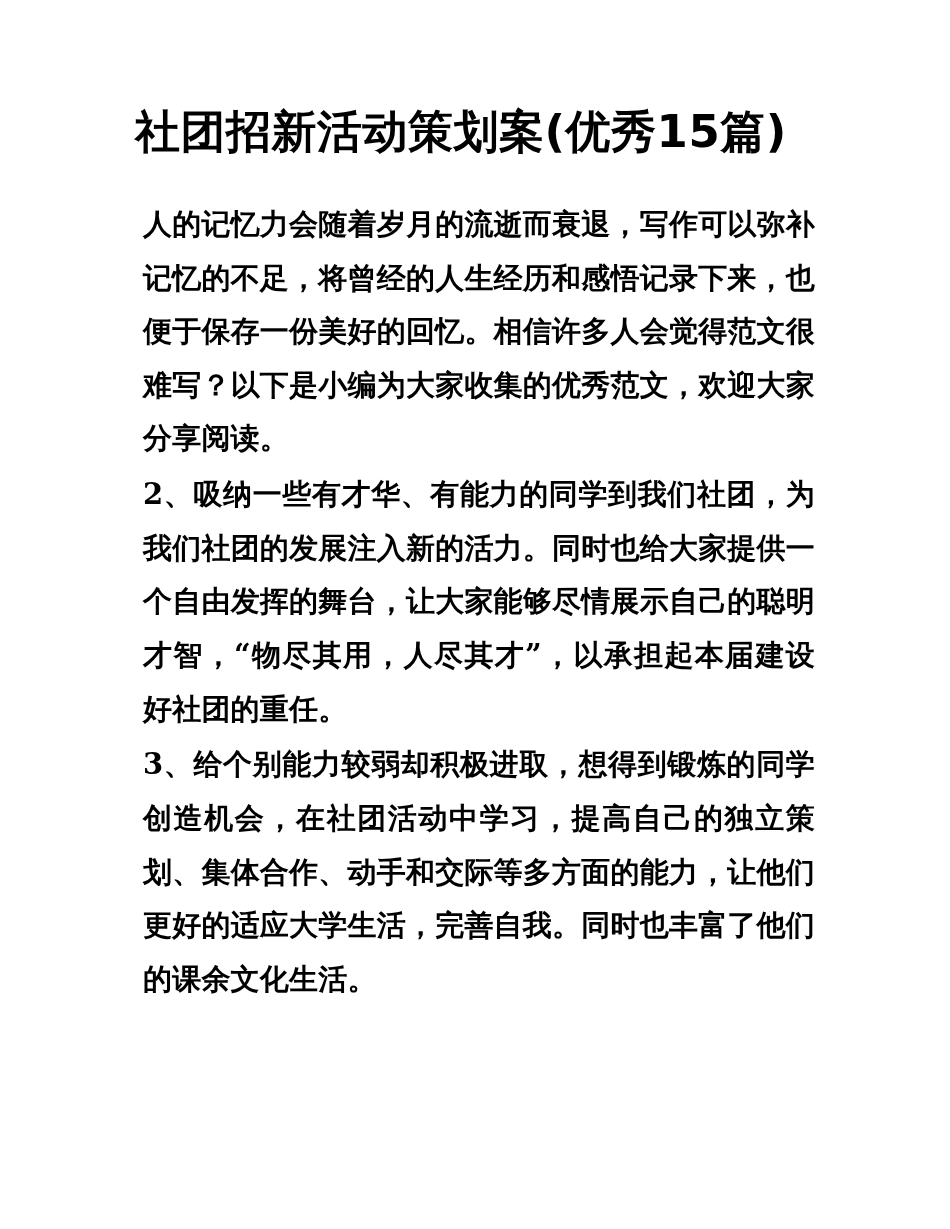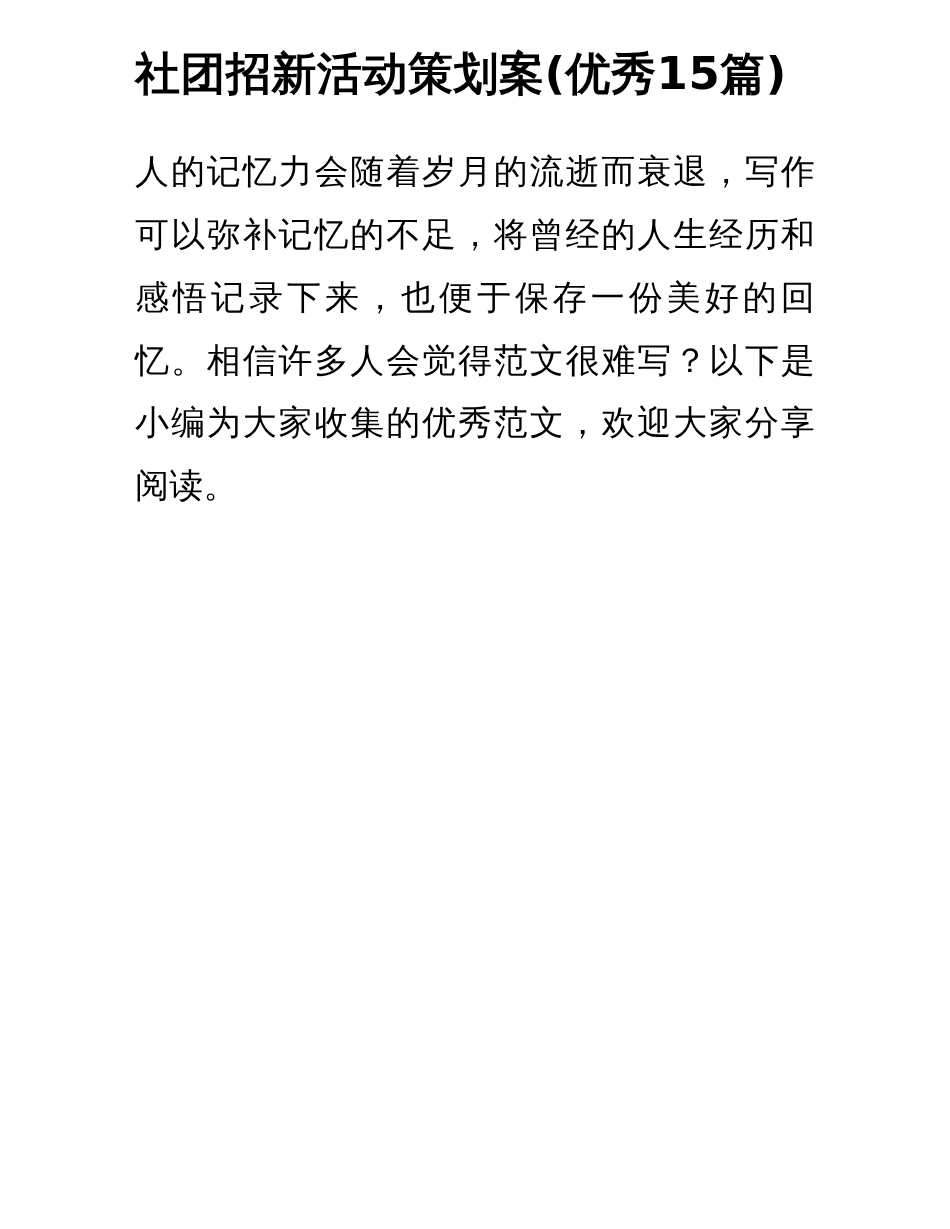--- a/index.html
+++ b/index.html
@@ -13,49 +13,52 @@
     font-family: "DejaVu Serif", "Liberation Serif", serif;
     color: #000000;
     overflow: hidden;
   }
   .page {
     position: relative;
     width: 950px;
     height: 1229px;
     background: #ffffff;
     box-sizing: border-box;
-    padding: 42px 135px 0 135px;
+    padding: 100px 135px 0 135px;
   }
   .doc-title {
     font-family: "DejaVu Sans", "Liberation Sans", sans-serif;
     font-weight: bold;
     font-size: 45px;
     line-height: 1.42;
     letter-spacing: 0.5px;
     margin: 0 0 34px 0;
     word-break: break-all;
   }
   .para {
-    font-size: 34px;
+    font-size: 29px;
     line-height: 1.85;
-    margin: 0 0 2px 0;
+    margin: 0 0 2px 8px;
     text-align: justify;
     word-break: break-all;
     letter-spacing: 0.2px;
+    font-weight: bold;
   }
   .para.intro {
     text-indent: 0;
   }
 </style>
 </head>
 <body>
 
 <div class="page">
 
   <h1 class="doc-title">社团招新活动策划案(优秀15篇)</h1>
 
   <p class="para intro">人的记忆力会随着岁月的流逝而衰退，写作可以弥补记忆的不足，将曾经的人生经历和感悟记录下来，也便于保存一份美好的回忆。相信许多人会觉得范文很难写？以下是小编为大家收集的优秀范文，欢迎大家分享阅读。</p>
 
 
 
+  <p class="para">2、吸纳一些有才华、有能力的同学到我们社团，为我们社团的发展注入新的活力。同时也给大家提供一个自由发挥的舞台，让大家能够尽情展示自己的聪明才智，“物尽其用，人尽其才”，以承担起本届建设好社团的重任。</p>
 
+  <p class="para">3、给个别能力较弱却积极进取，想得到锻炼的同学创造机会，在社团活动中学习，提高自己的独立策划、集体合作、动手和交际等多方面的能力，让他们更好的适应大学生活，完善自我。同时也丰富了他们的课余文化生活。</p>
 
 </div>
 
 </body></html>

